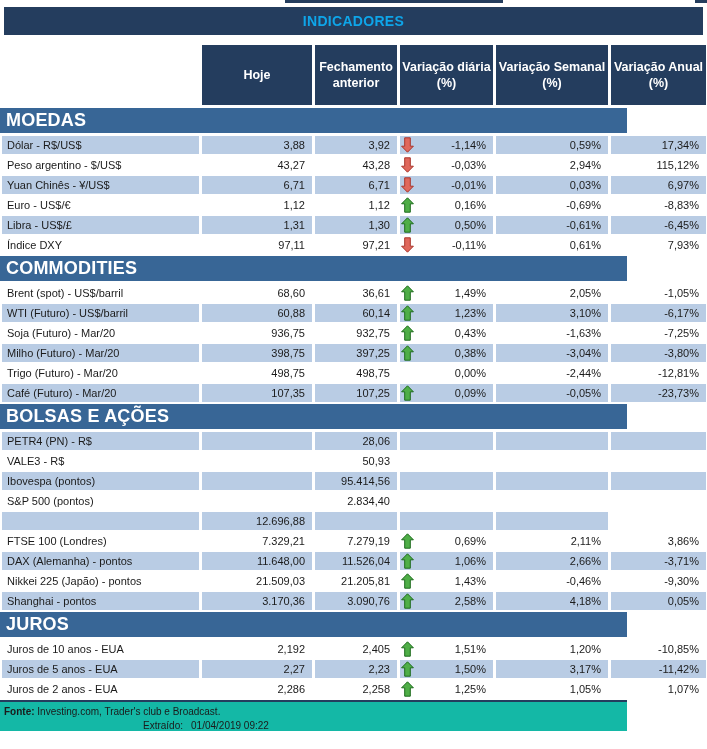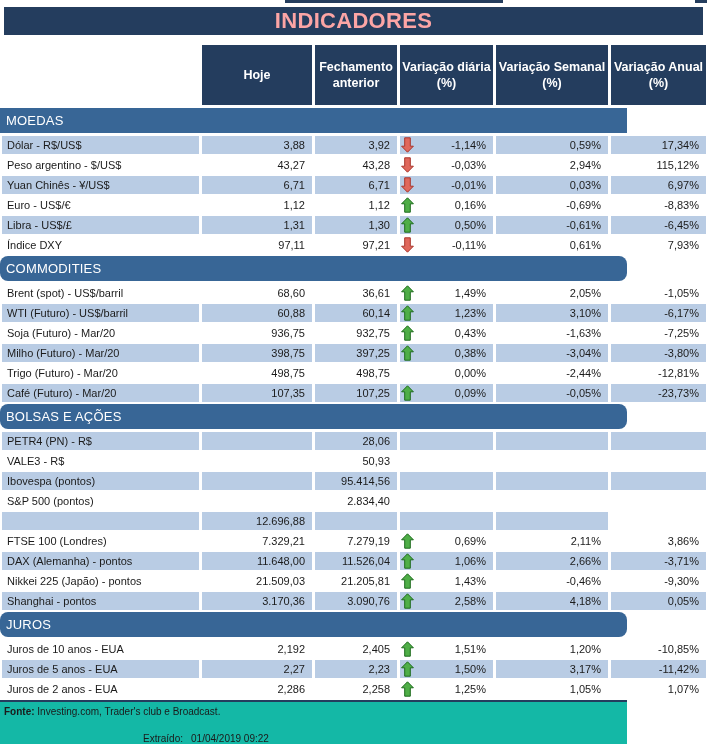--- a/index.html
+++ b/index.html
@@ -10,53 +10,53 @@
   }
   *{box-sizing:border-box;}
   html,body{margin:0;padding:0;}
   body{
     width:707px;height:749px;background:#ffffff;position:relative;
     font-family:"Liberation Sans",sans-serif;color:var(--ink);
   }
   .top-artifact{position:absolute;top:0;height:3px;background:var(--navy);}
   .title-bar{
     position:absolute;left:4px;top:7px;width:699px;height:28px;
-    background:var(--navy);color:#fca5a5;font-weight:bold;font-size:22px;
+    background:var(--navy);color:#0ea5e9;font-weight:bold;font-size:14px;
     display:flex;align-items:center;justify-content:center;letter-spacing:.3px;
   }
   .table-wrap{position:absolute;left:0;top:45px;width:627px;}
   .hdr-row,.row{
     display:grid;
     grid-template-columns:197px 110px 82px 93px 112px 95px;
     column-gap:3px;
     padding-left:2px;
   }
   .hdr-row{height:60px;margin-bottom:3px;}
   .hdr-cell{
     background:var(--navy);color:#fff;font-weight:bold;font-size:12.5px;
     display:flex;align-items:center;justify-content:center;
     text-align:center;line-height:1.3;padding:0 2px;
   }
   .hdr-spacer{background:transparent;}
   .band{
-    height:25px;background:var(--band);color:#fff;font-weight:normal;
-    font-size:13px;display:flex;align-items:center;padding-left:6px;
+    height:25px;background:var(--band);color:#fff;font-weight:bold;
+    font-size:18px;display:flex;align-items:center;padding-left:6px;
     margin-bottom:3px;letter-spacing:.2px;
   }
-  .band.mt{margin-top:2px;border-radius:8px;}
+  .band.mt{margin-top:2px;}
   .row{height:18px;margin-bottom:2px;font-size:11px;line-height:18px;}
   .row.shaded .cell{background:var(--stripe);}
   .cell{overflow:hidden;white-space:nowrap;}
   .label-cell{padding-left:5px;}
   .num-cell{text-align:right;padding-right:7px;position:relative;}
   .arrow{position:absolute;left:1px;top:1px;width:13px;height:16px;display:block;}
   .bottom-border{height:2px;background:var(--navy);}
   .footer{padding:4px 0 0 4px;font-size:10px;background:#14b8a6;}
   .footer .line1 b{font-weight:bold;}
-  .footer .line2{margin-left:139px;margin-top:16px;}
+  .footer .line2{margin-left:139px;margin-top:3px;}
   .footer .line2 .val{margin-left:8px;}
 </style>
 </head>
 <body>
 
 <div class="top-artifact" style="left:285px;width:218px;"></div>
 <div class="top-artifact" style="left:695px;width:12px;"></div>
 
 <div class="title-bar">INDICADORES</div>
 

